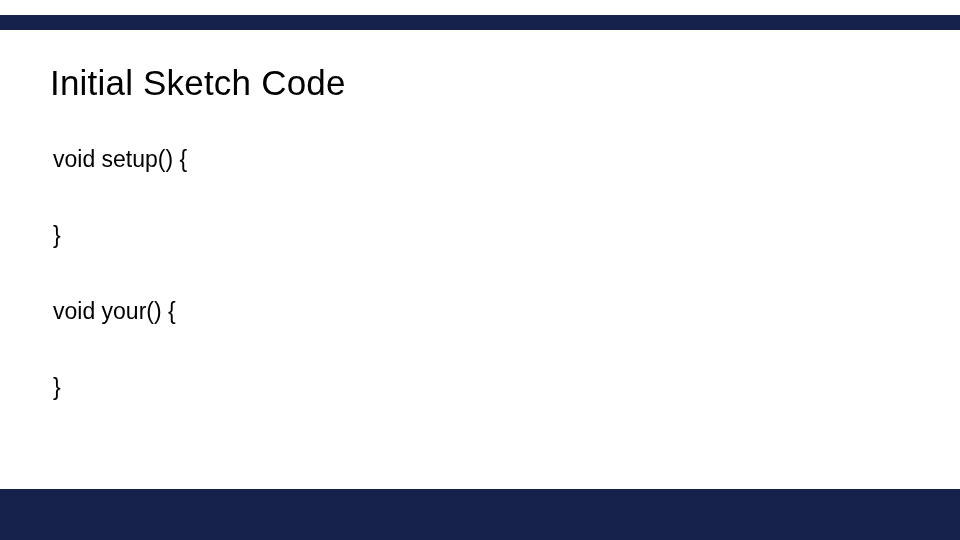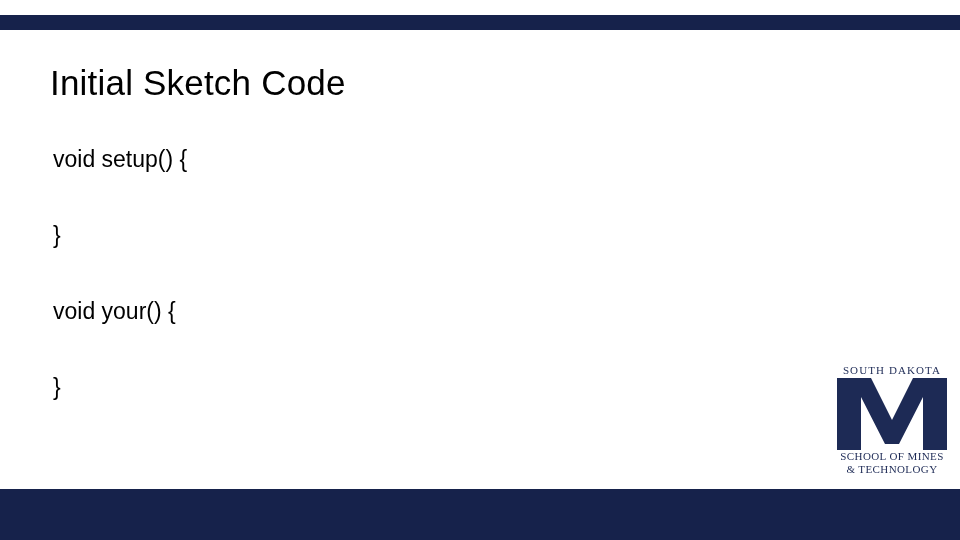--- a/index.html
+++ b/index.html
@@ -128,28 +128,16 @@
   <div class="code-body">
     <div class="code-line">void setup() {</div>
     <div class="code-line blank"></div>
     <div class="code-line">}</div>
     <div class="code-line blank"></div>
     <div class="code-line">void your() {</div>
     <div class="code-line blank"></div>
     <div class="code-line">}</div>
   </div>
 
-  <div class="logo">
-    <div class="logo-top-text">SOUTH DAKOTA</div>
-
-    <div class="logo-mark">
-      <svg width="118" height="72" viewBox="0 0 118 72" xmlns="http://www.w3.org/2000/svg" aria-hidden="true">
-        <path fill="#1d2a55" d="M4 0 H38 L59 42 L80 0 H114 V72 H90 V19 L66 66 H52 L28 19 V72 H4 Z"></path>
-      </svg>
-    </div>
-
-    <div class="logo-bottom-text">SCHOOL OF MINES</div>
-    <div class="logo-bottom-text">&amp; TECHNOLOGY</div>
-  </div>
 
   <div class="bar-bottom"></div>
 
 </div>
 
 </body></html>

